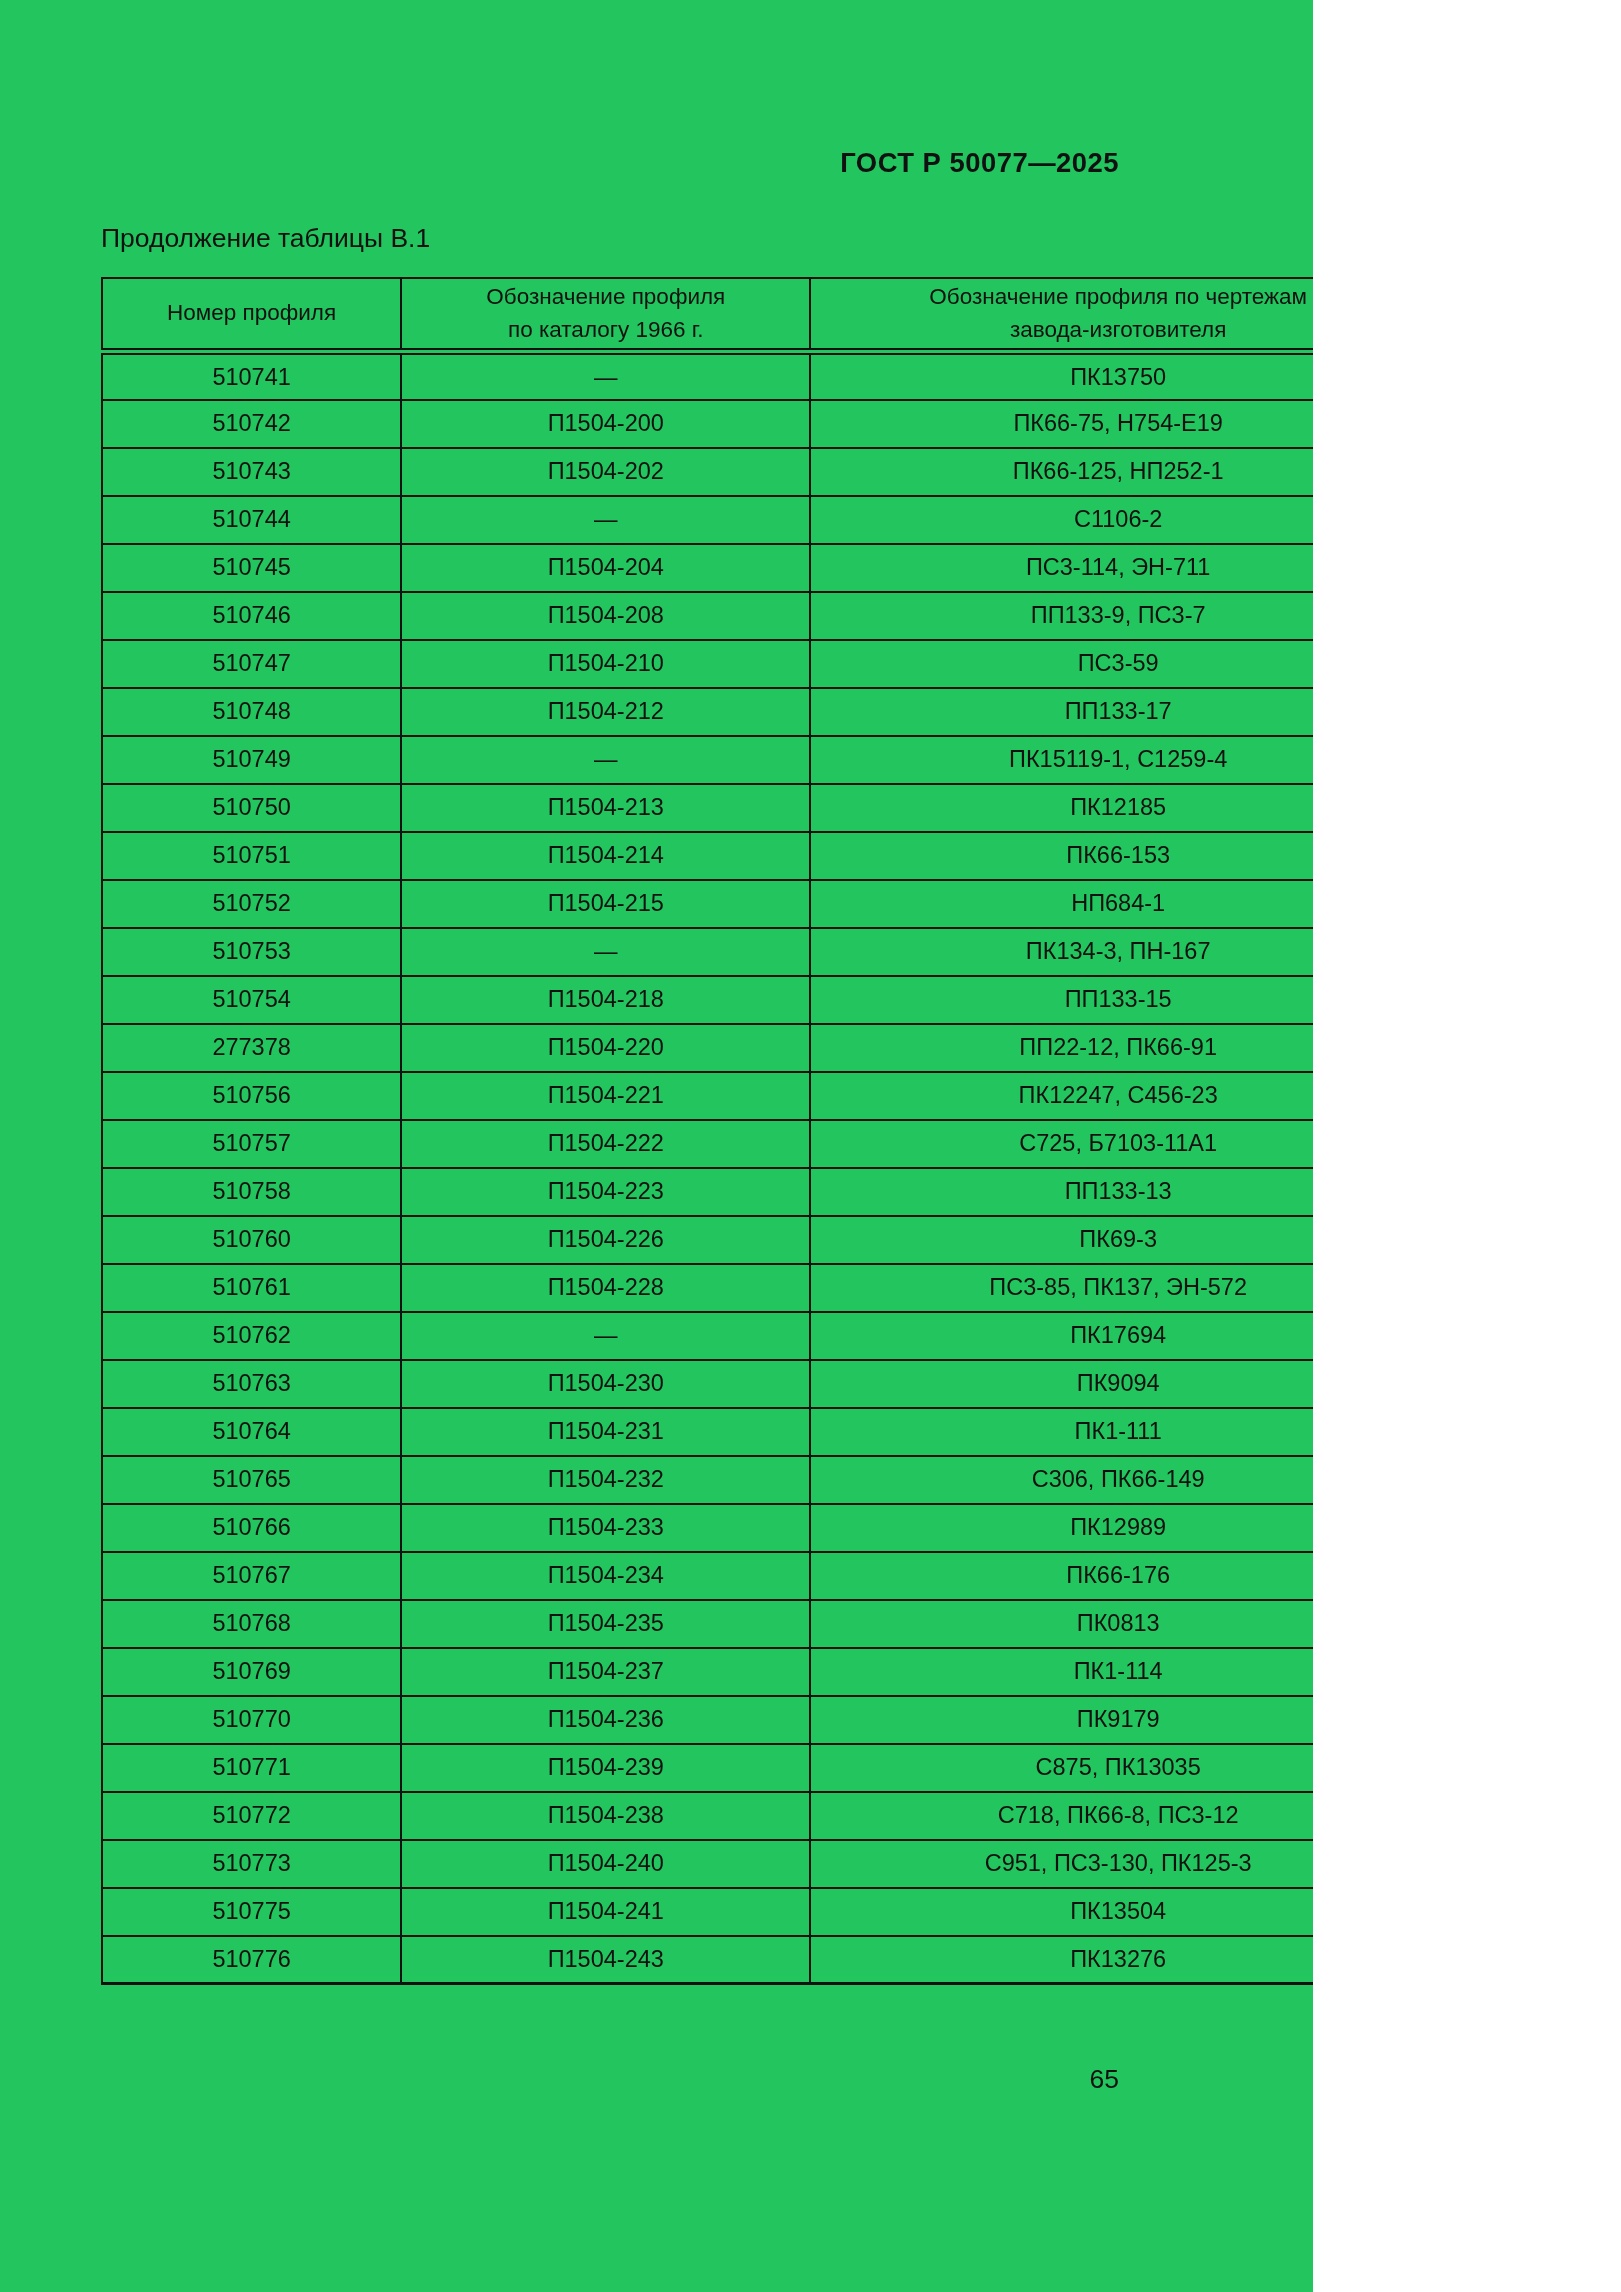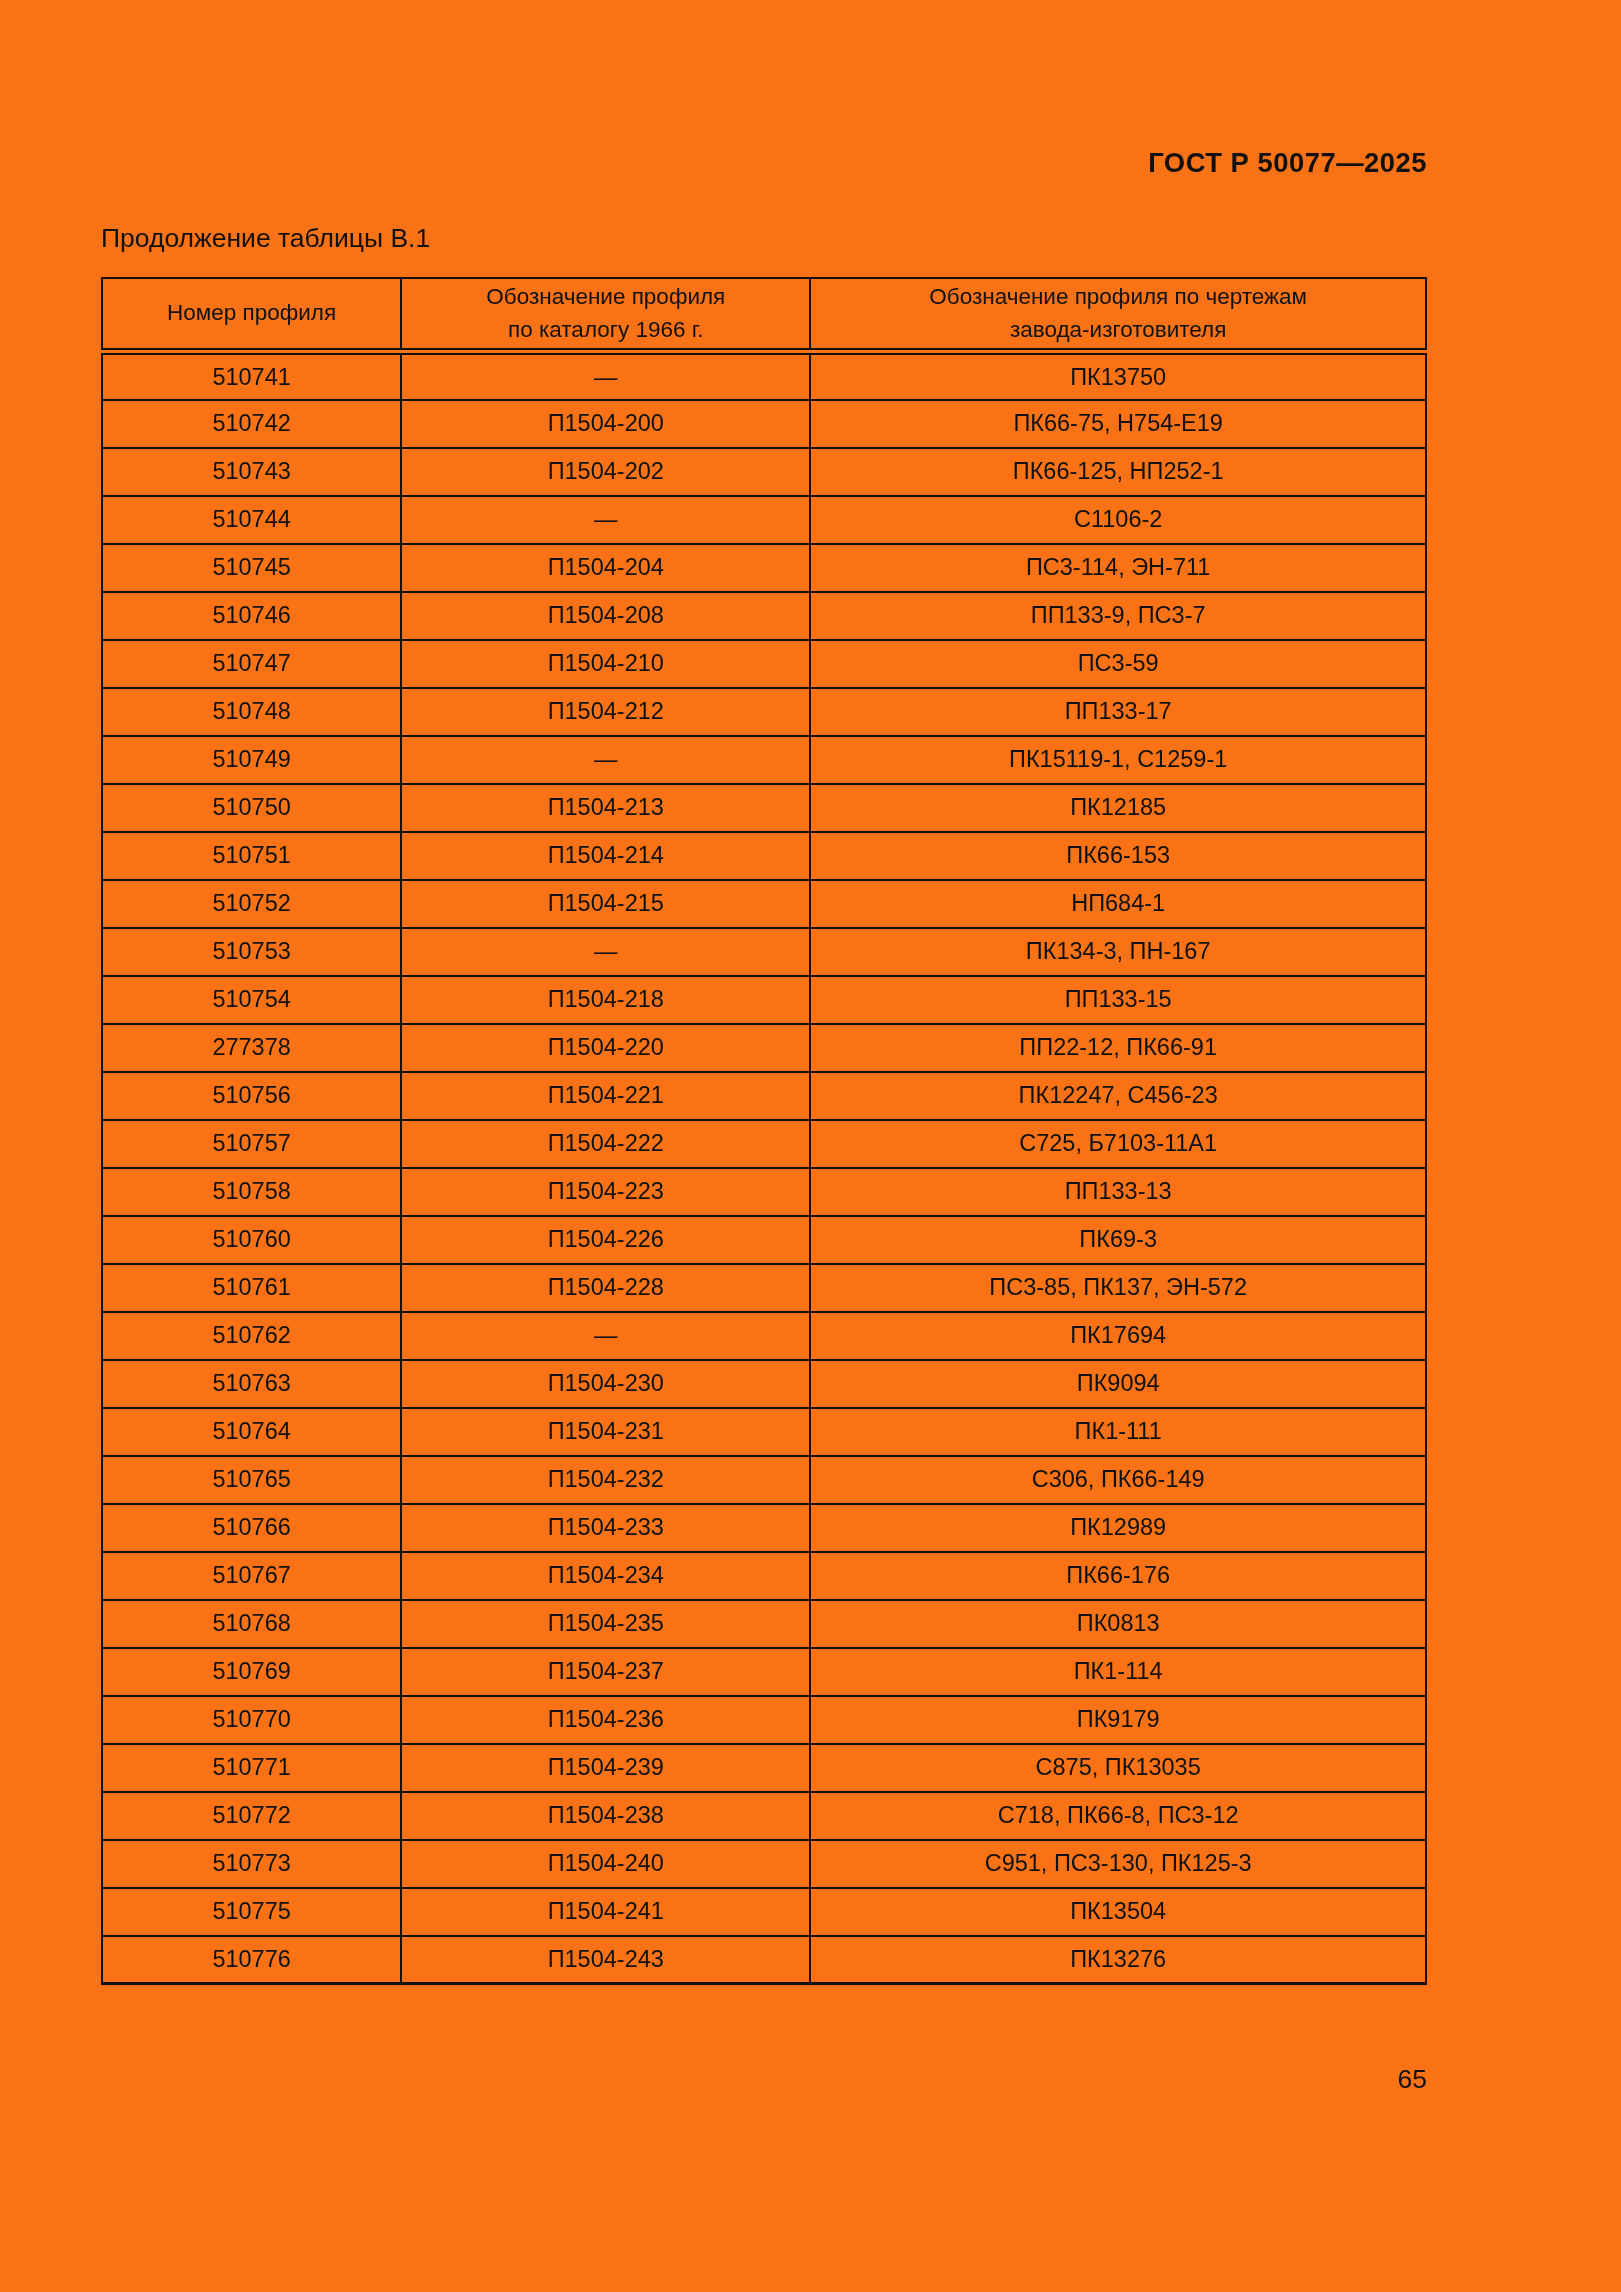--- a/index.html
+++ b/index.html
@@ -3,23 +3,23 @@
 <meta charset="utf-8">
 <style>
   * { margin: 0; padding: 0; box-sizing: border-box; }
   html, body {
     background: #ffffff;
     font-family: "Liberation Sans", sans-serif;
     color: #111111;
   }
   .page {
     position: relative;
-    width: 1621px;
+    width: 1313px;
     height: 2293px;
-    background: #f97316;
+    background: #22c55e;
     overflow: hidden;
   }
   .doc-code {
     position: absolute;
     top: 147px;
     right: 194px;
     font-size: 27.4px;
     font-weight: bold;
     letter-spacing: 0.5px;
     white-space: nowrap;
@@ -132,21 +132,21 @@
           <td>ПС3-59</td>
         </tr>
         <tr>
           <td>510748</td>
           <td>П1504-212</td>
           <td>ПП133-17</td>
         </tr>
         <tr>
           <td>510749</td>
           <td>—</td>
-          <td>ПК15119-1, С1259-1</td>
+          <td>ПК15119-1, С1259-4</td>
         </tr>
         <tr>
           <td>510750</td>
           <td>П1504-213</td>
           <td>ПК12185</td>
         </tr>
         <tr>
           <td>510751</td>
           <td>П1504-214</td>
           <td>ПК66-153</td>

